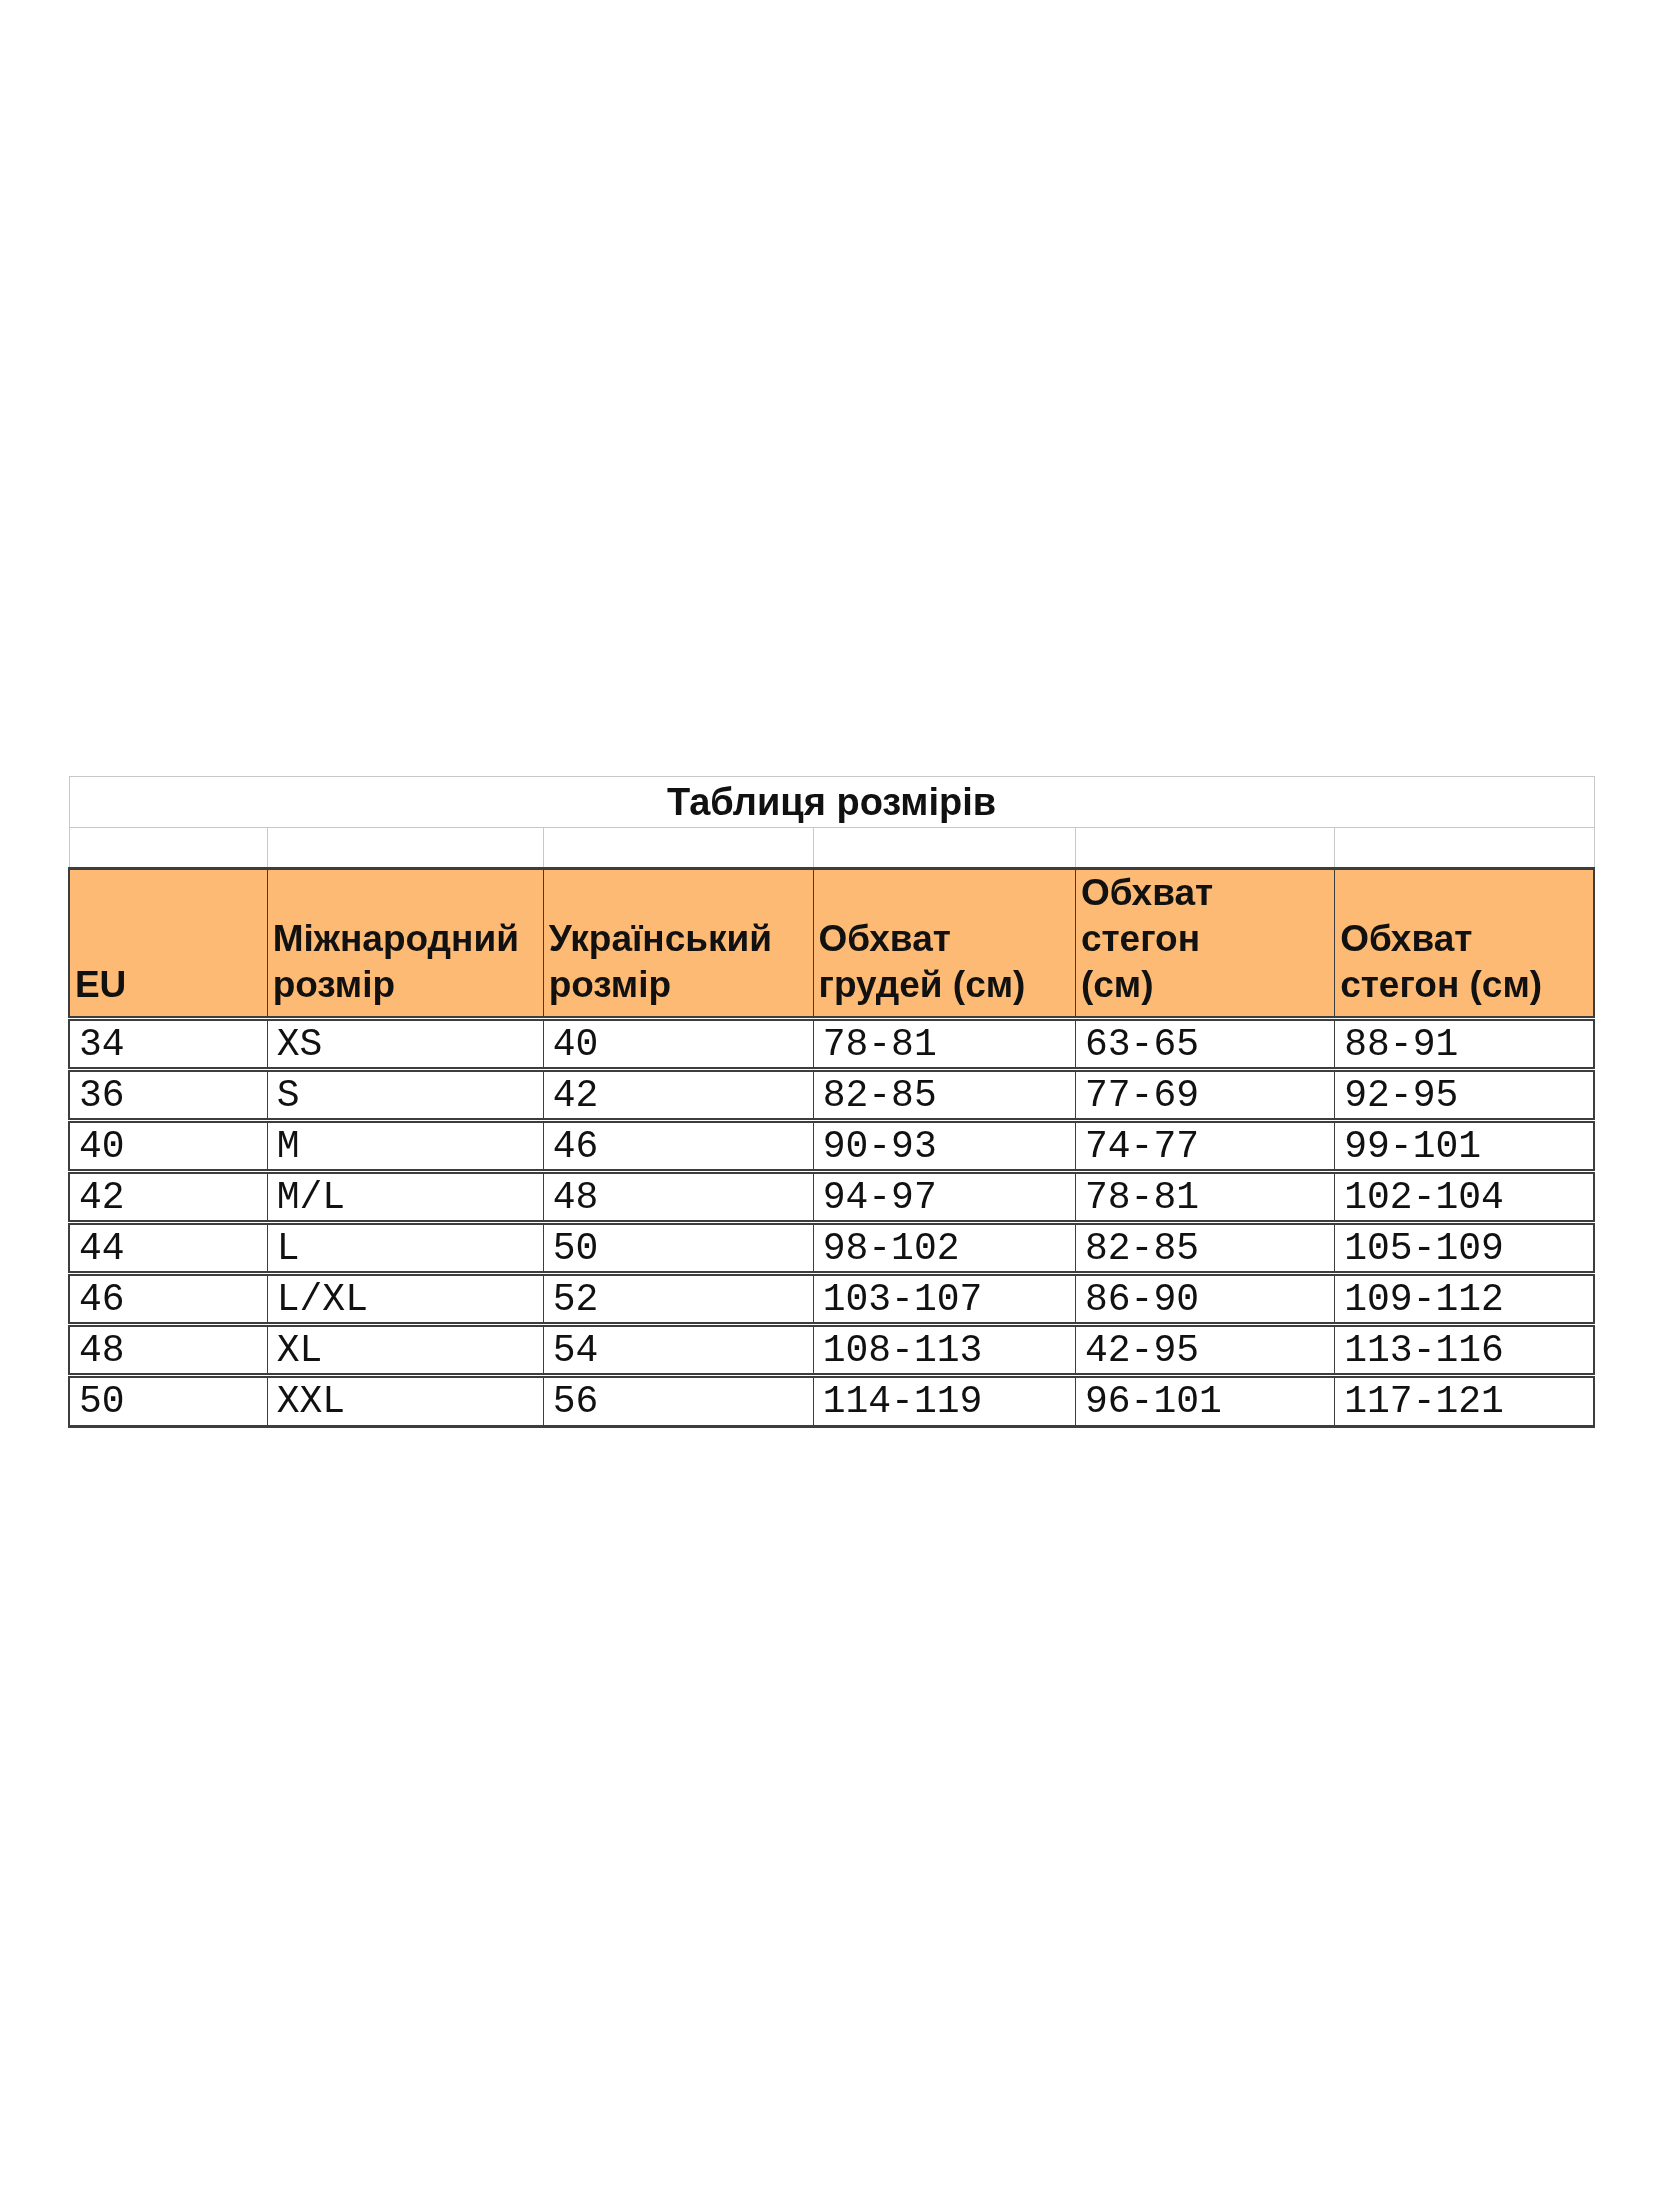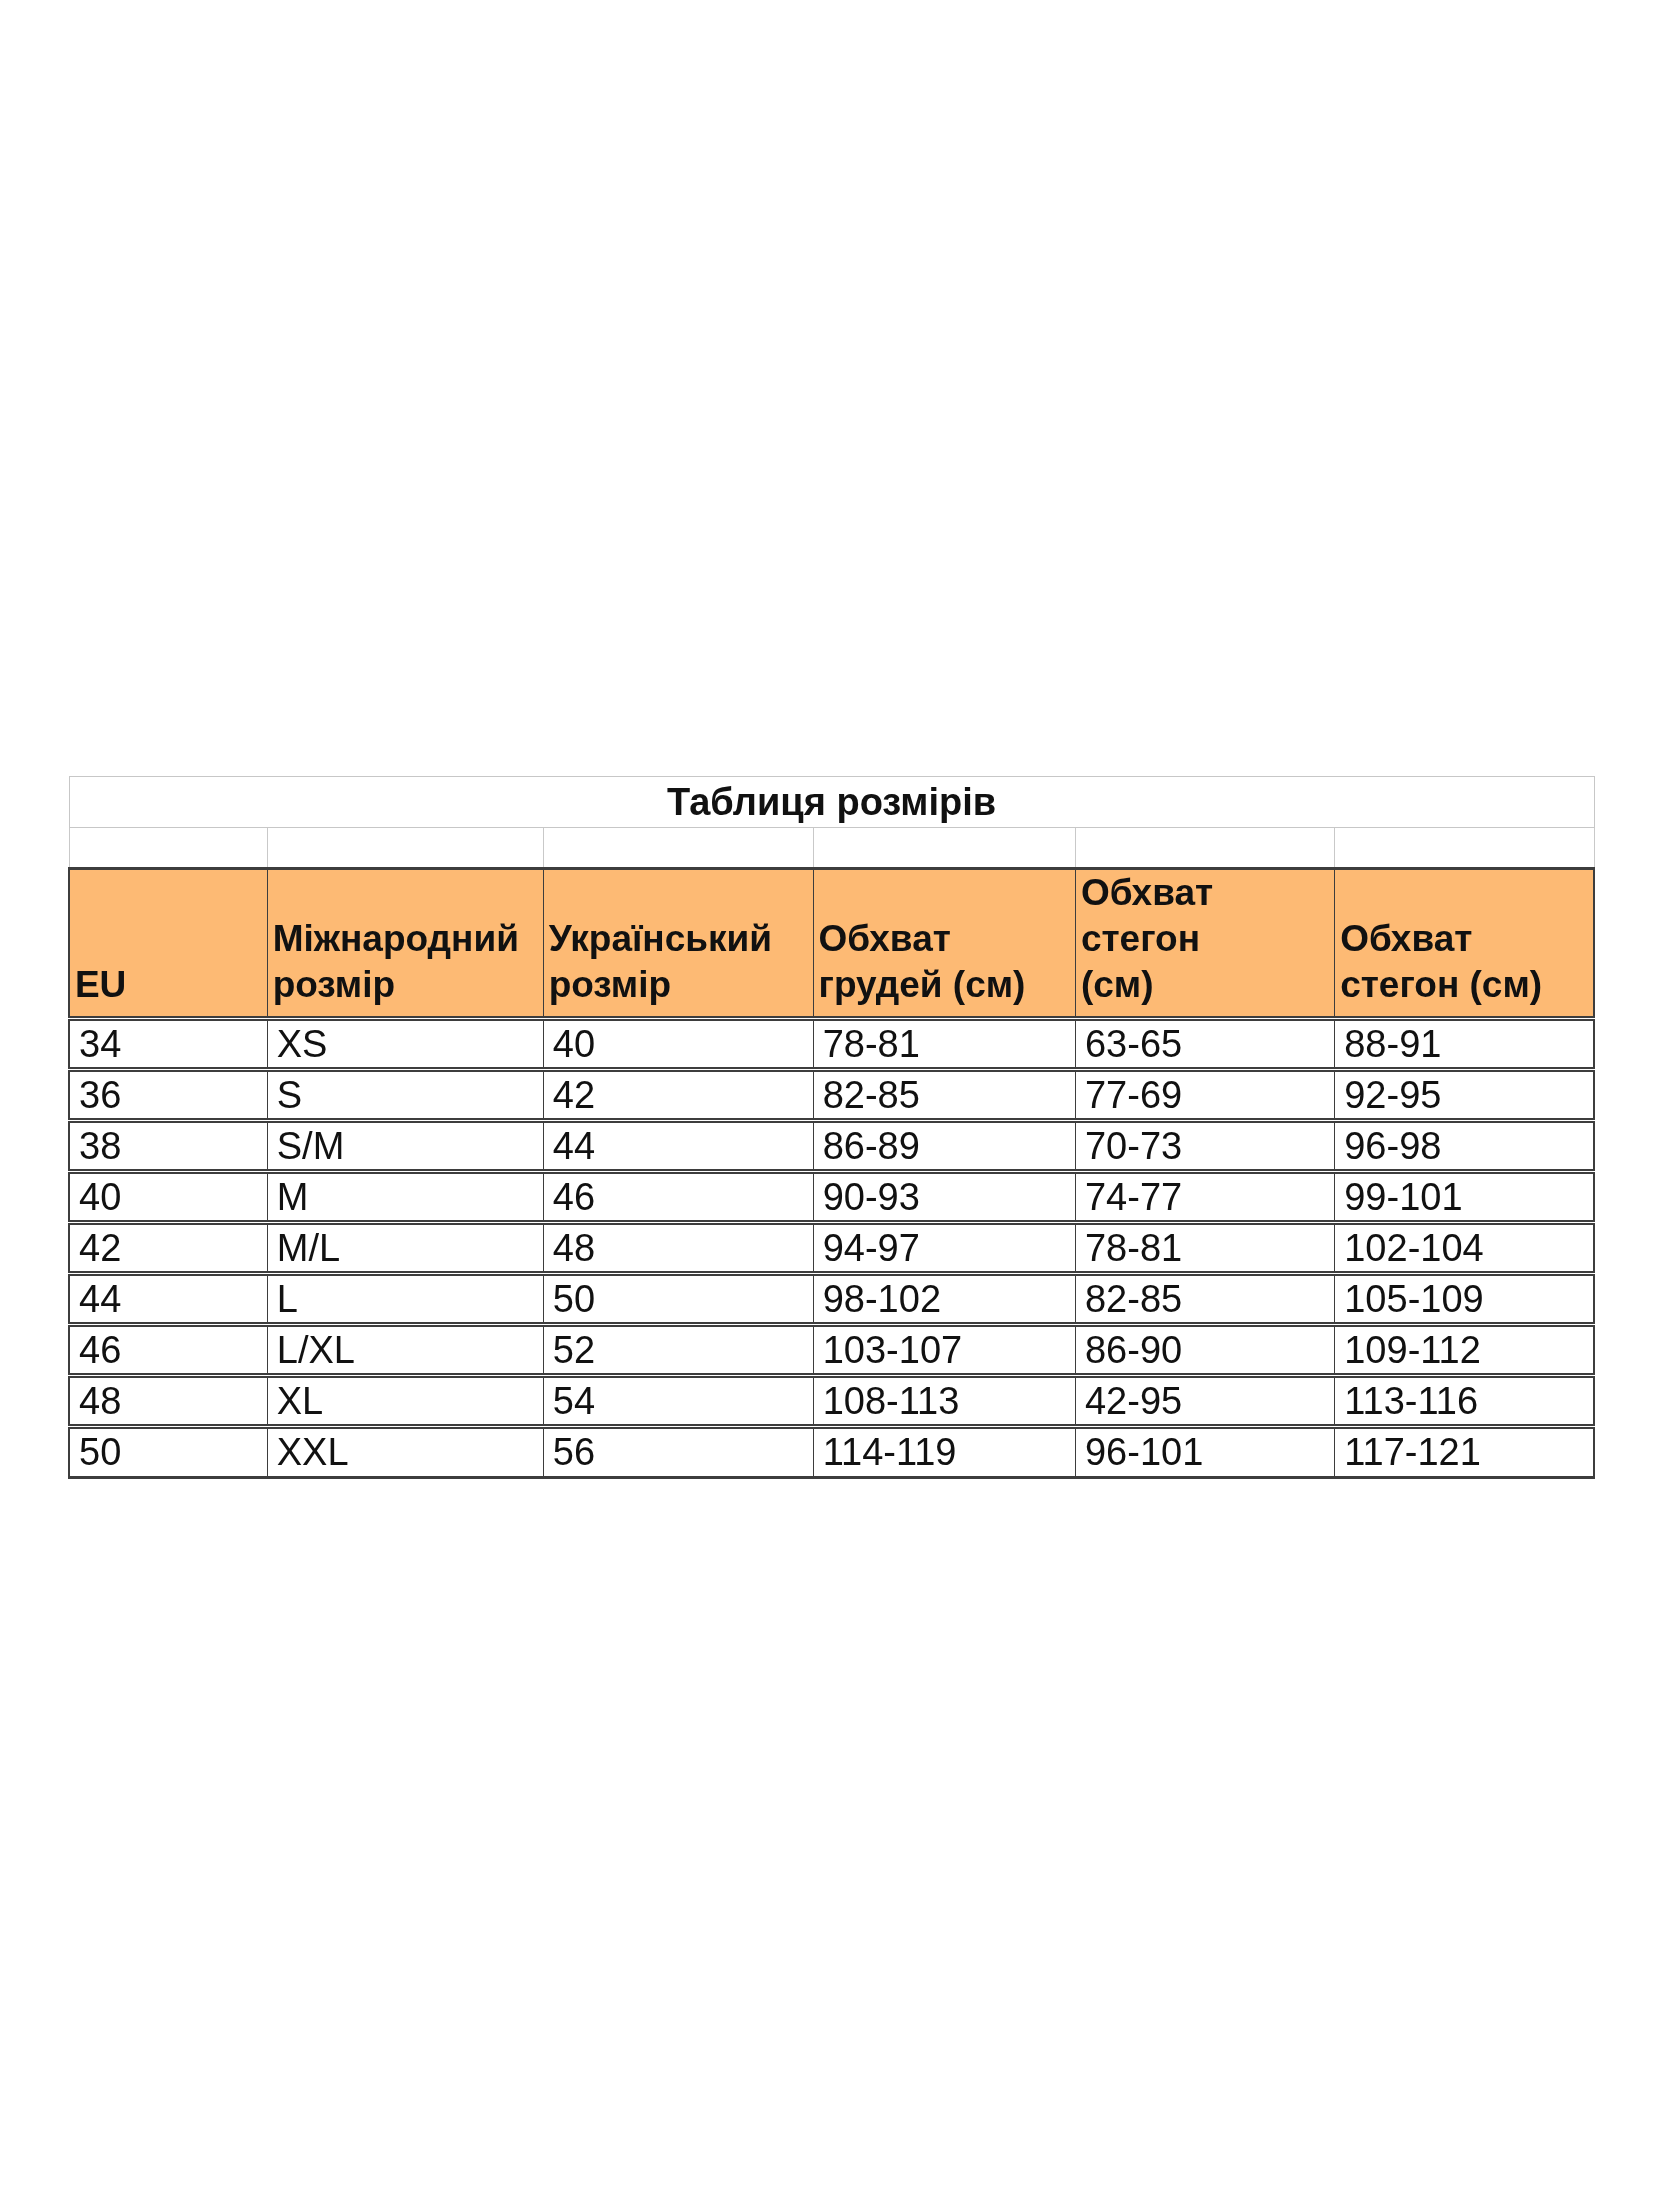--- a/index.html
+++ b/index.html
@@ -71,20 +71,21 @@
     background: #ffffff;
     border-left: 1.6px solid #3d3d3d;
     border-right: 1.6px solid #3d3d3d;
     border-top: none;
     border-bottom: 5.7px double #3d3d3d;
     height: 51px;
     font-size: 38px;
     text-align: left;
     vertical-align: middle;
     padding: 0 4.9px 0 9px;
+    font-family: Liberation Mono, monospace;
   }
   .data-row td:first-child { border-left: 2.5px solid #3d3d3d; }
   .data-row td:last-child  { border-right: 2.5px solid #3d3d3d; }
   .data-row:last-child td  { border-bottom: 3.3px solid #3d3d3d; }
 </style>
 </head>
 <body>
 
 <div class="sheet">
   <table class="size-table">
@@ -132,28 +133,20 @@
       </tr>
       <tr class="data-row">
         <td>36</td>
         <td>S</td>
         <td>42</td>
         <td>82-85</td>
         <td>77-69</td>
         <td>92-95</td>
       </tr>
       <tr class="data-row">
-        <td>38</td>
-        <td>S/M</td>
-        <td>44</td>
-        <td>86-89</td>
-        <td>70-73</td>
-        <td>96-98</td>
-      </tr>
-      <tr class="data-row">
         <td>40</td>
         <td>M</td>
         <td>46</td>
         <td>90-93</td>
         <td>74-77</td>
         <td>99-101</td>
       </tr>
       <tr class="data-row">
         <td>42</td>
         <td>M/L</td>

